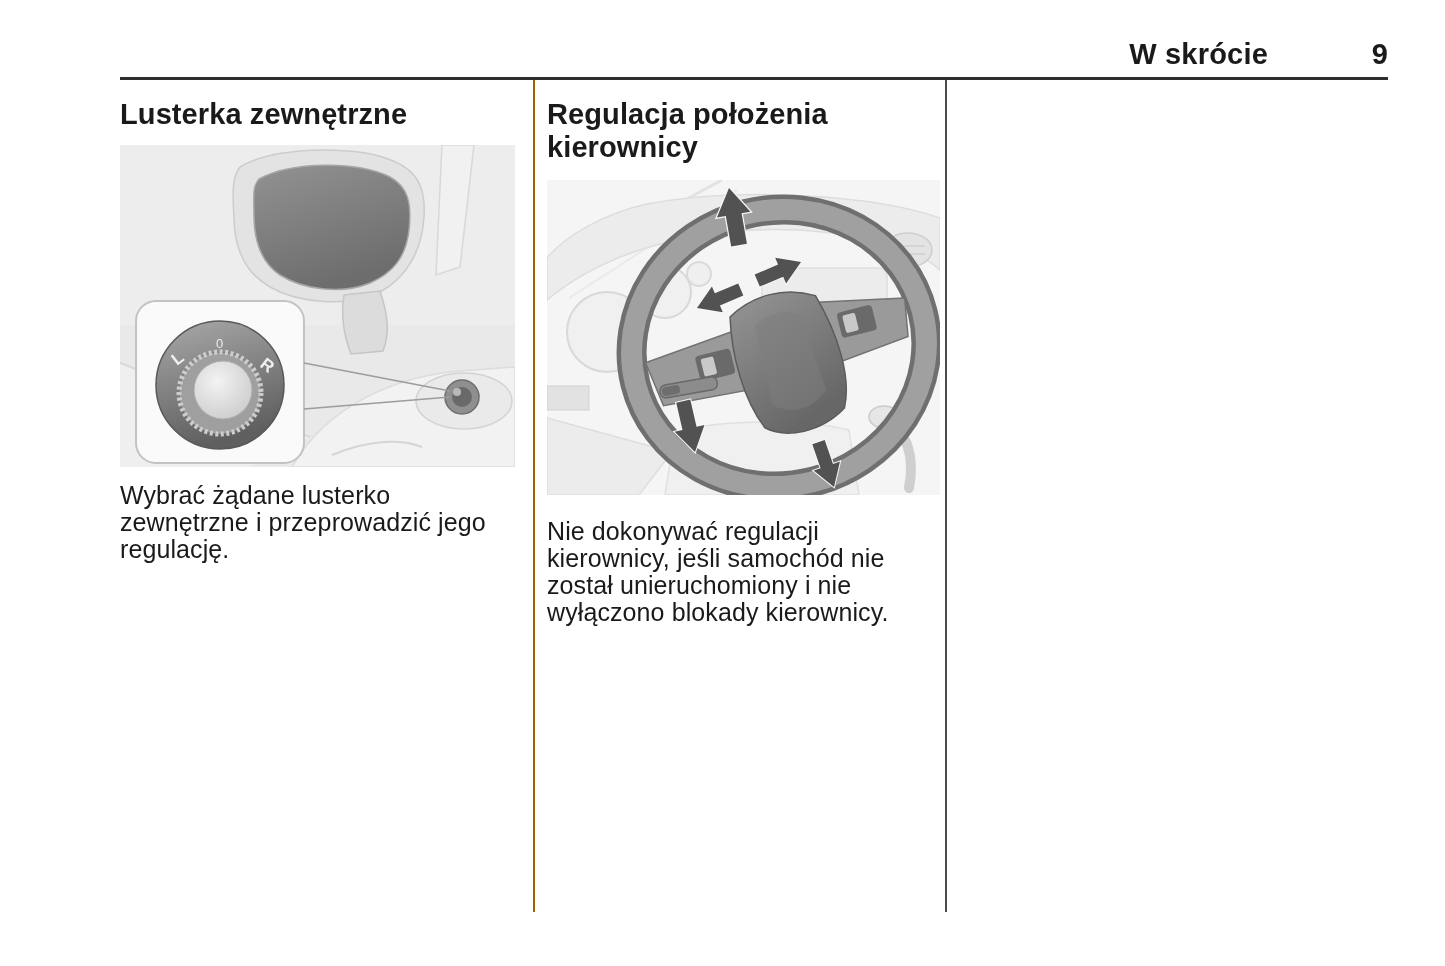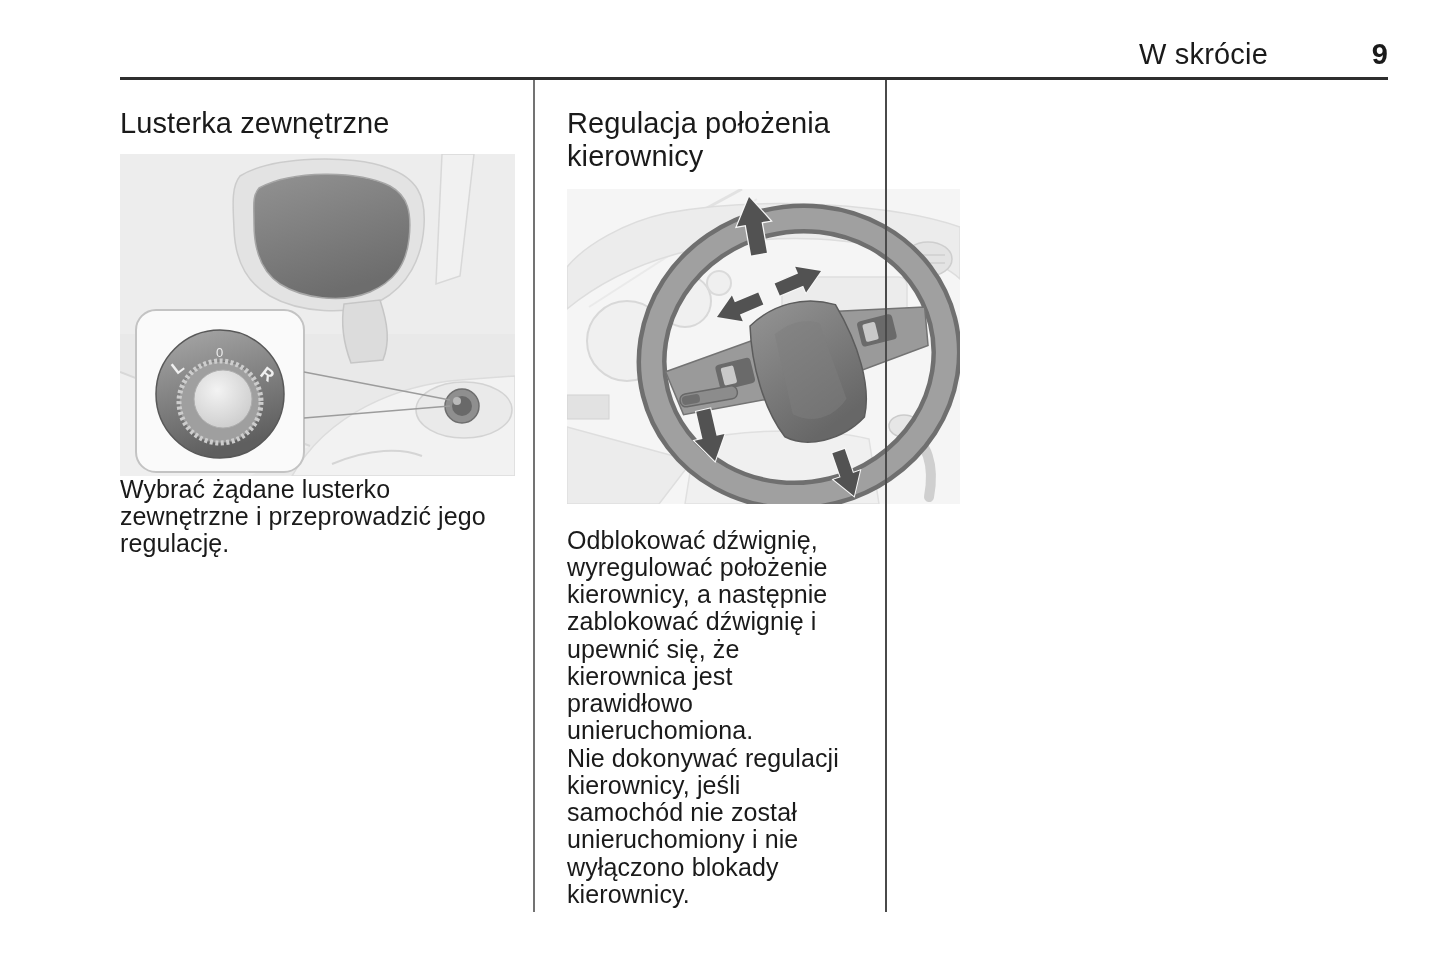--- a/index.html
+++ b/index.html
@@ -20,63 +20,64 @@
   .header {
     height: 80px;
     display: flex;
     align-items: flex-end;
     justify-content: flex-end;
     border-bottom: 3px solid #2e2e2e;
     padding-bottom: 6px;
   }
   .header .chapter {
     font-size: 29px;
-    font-weight: normal;
+    font-weight: bold;
     letter-spacing: 0.2px;
   }
   .header .pagenum {
     font-size: 29px;
     font-weight: bold;
     margin-left: 100px;
     min-width: 20px;
     text-align: right;
   }
   
   .content {
     display: flex;
     height: 832px;
     align-items: stretch;
   }
   .col { padding-top: 10px; }
   .col1 { width: 413px; padding-right: 18px; }
   .col2 {
-    width: 352px;
-    border-left: 2px solid #737373;
-    padding-left: 32px;
+    width: 412px;
+    border-left: 2px solid #a16207;
+    padding-left: 12px;
     padding-right: 22px;
   }
   .col3 {
     flex: 1;
     border-left: 2px solid #4a4a4a;
   }
   h2.colhead {
     font-size: 29px;
-    font-weight: normal;
+    font-weight: bold;
     line-height: 1.13;
     letter-spacing: 0.1px;
-    margin-top: 17px;
+    margin-top: 8px;
   }
   .figure {
     margin-top: 14px;
     line-height: 0;
   }
   .figure svg { display: block; }
   p.body {
     font-size: 25px;
     line-height: 1.09;
+    margin-top: 15px;
     letter-spacing: 0.1px;
   }
   .col2 .figure { margin-top: 16px; }
   .col2 p.body:first-of-type { margin-top: 23px; }
 </style>
 </head>
 <body>
 
 <div class="page">
 
@@ -203,20 +204,19 @@
           <g fill="#525252" stroke="#f7f7f7" stroke-width="2.5" paint-order="stroke">
             <use href="#arr" transform="translate(182,8) rotate(-10)"></use>
             <use href="#arr" transform="translate(254,82) rotate(67) scale(0.82)"></use>
             <use href="#arr" transform="translate(150,128) rotate(247) scale(0.82)"></use>
             <use href="#arr" transform="translate(148,272) rotate(167) scale(0.9)"></use>
             <use href="#arr" transform="translate(287,307) rotate(161) scale(0.82)"></use>
           </g>
         </svg>
       </div>
 
-      <p class="body">Odblokować dźwignię, wyregulować położenie kierownicy, a następnie zablokować dźwignię i upewnić się, że kierownica jest prawidłowo unieruchomiona.</p>
       <p class="body">Nie dokonywać regulacji kierownicy, jeśli samochód nie został unieruchomiony i nie wyłączono blokady kierownicy.</p>
     </div>
 
     <div class="col col3"></div>
 
   </div>
 </div>
 
 </body></html>

